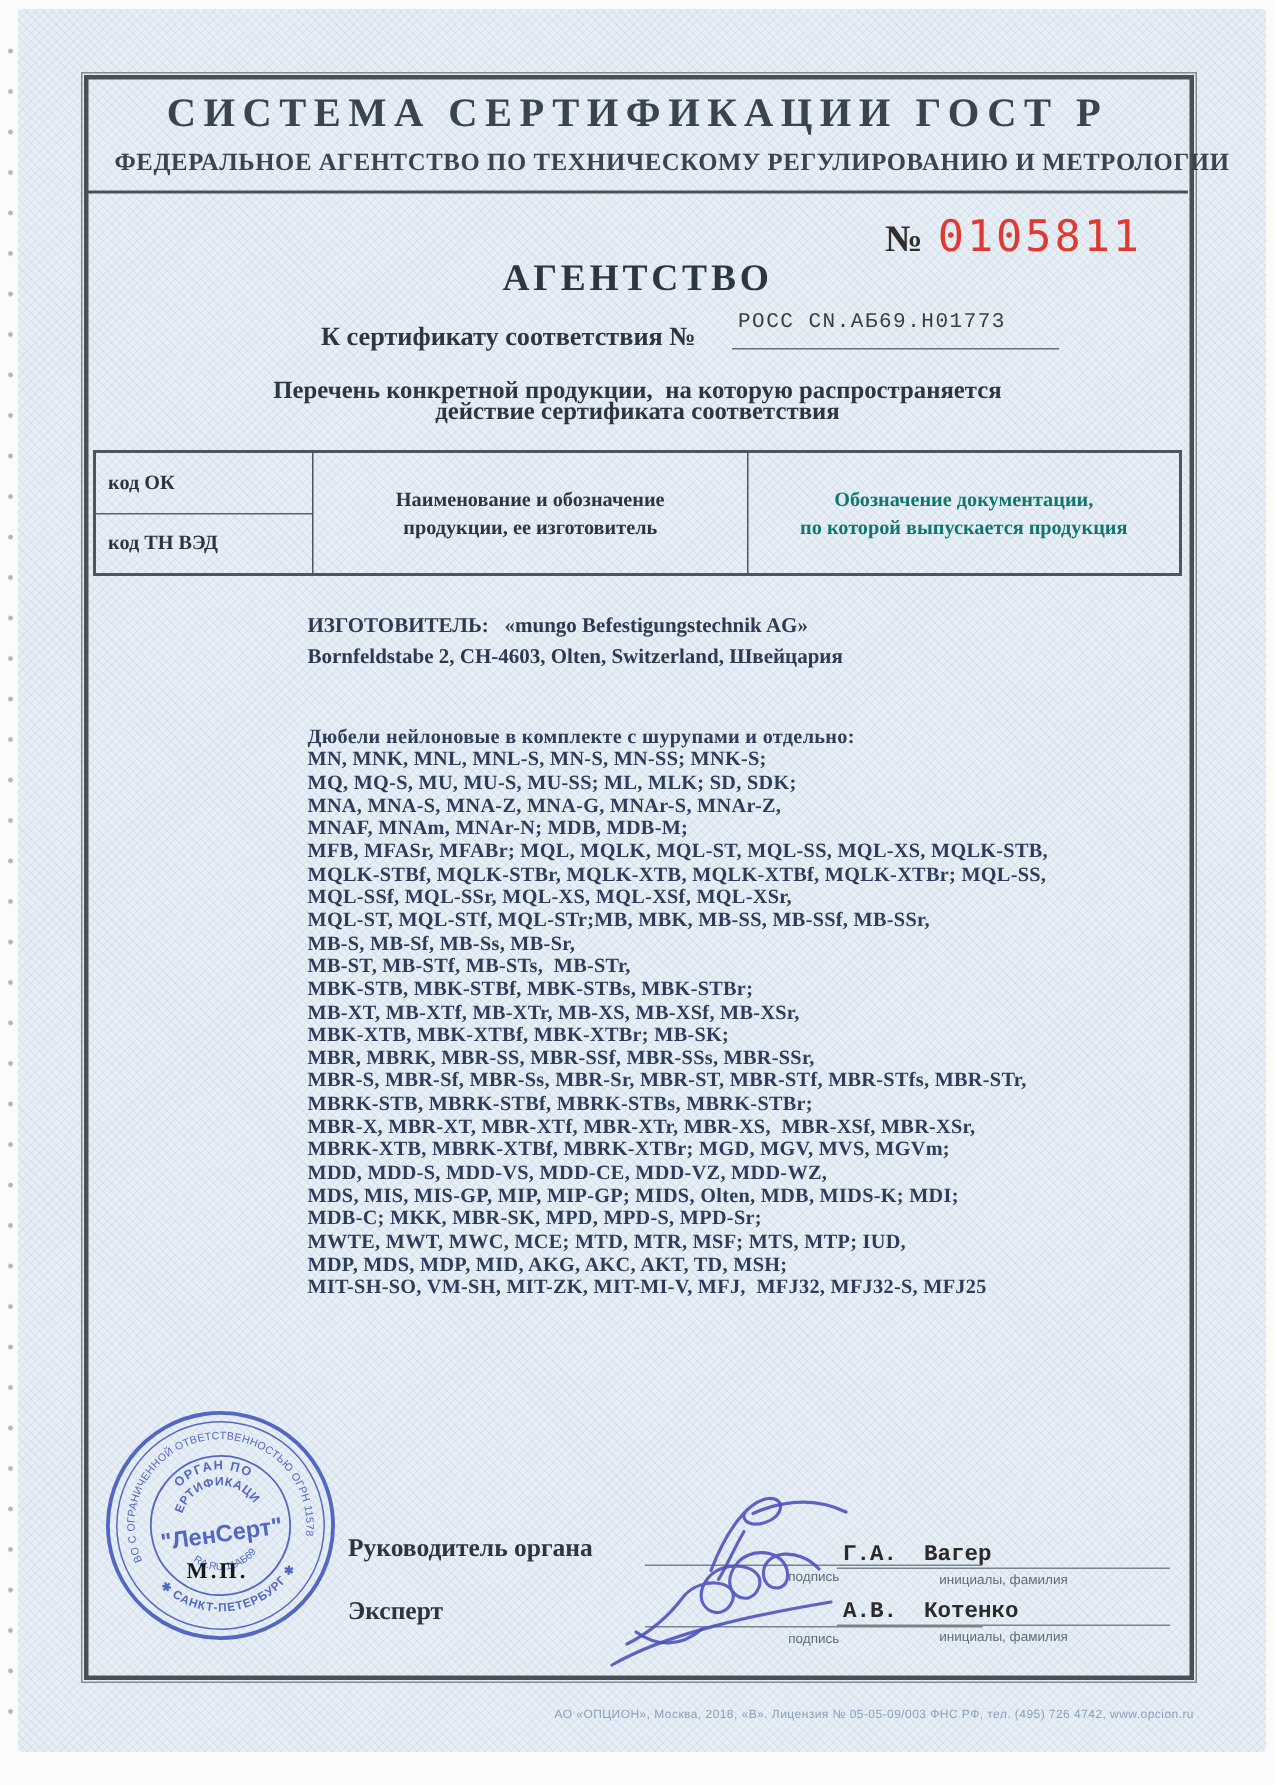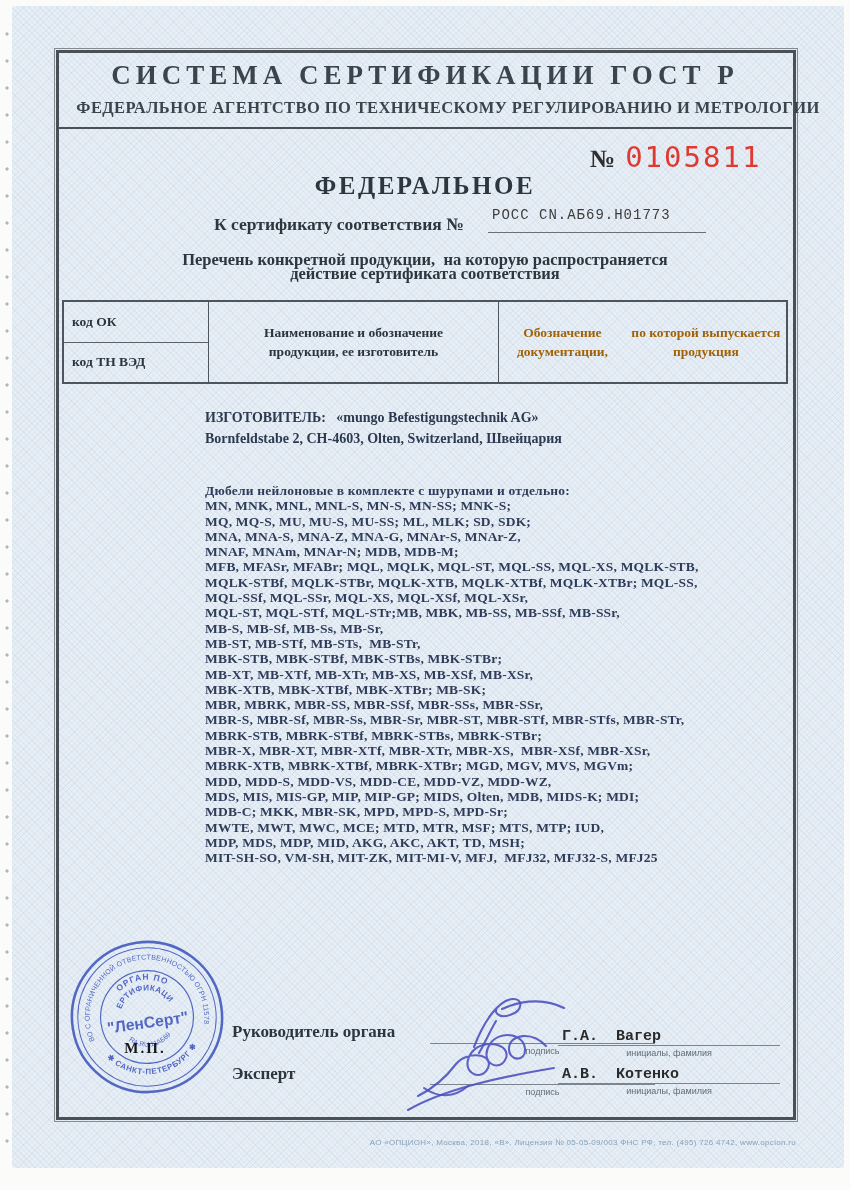--- a/index.html
+++ b/index.html
@@ -39,22 +39,22 @@
   .ptable{left:62px;top:300px;width:726px;height:84px;border:2px solid #4d565e;box-sizing:border-box;
           display:flex;}
   .col1{width:145px;border-right:1.5px solid #4d565e;box-sizing:border-box;display:flex;
         flex-direction:column;}
   .col1 .cell{flex:1;display:flex;align-items:center;padding-left:8px;font-size:13.5px;
         font-weight:bold;color:#2b3540;}
   .col1 .cell:first-child{border-bottom:1px solid #5a636b;}
   .col2{width:290px;border-right:1.5px solid #4d565e;box-sizing:border-box;display:flex;
         flex-direction:column;align-items:center;justify-content:center;font-size:13.5px;
         font-weight:bold;color:#2b3540;line-height:19px;text-align:center;}
-  .col3{flex:1;display:flex;flex-direction:row;align-items:center;justify-content:center;
-        font-size:13.5px;font-weight:bold;color:#a16207;line-height:19px;text-align:center;}
+  .col3{flex:1;display:flex;flex-direction:column;align-items:center;justify-content:center;
+        font-size:13.5px;font-weight:bold;color:#0f766e;line-height:19px;text-align:center;}
   
   .manu1{left:205px;top:410px;font-size:14px;font-weight:bold;color:#2d3950;white-space:pre;}
   .manu2{left:205px;top:431px;font-size:14px;font-weight:bold;color:#2d3950;white-space:pre;}
   .plist{left:205px;top:483px;width:575px;}
   .pintro,.pline{font-size:13.5px;font-weight:bold;color:#2e3c5a;line-height:15.3px;
                  white-space:pre;letter-spacing:.2px;}
   
   .stamp{left:68px;top:938px;width:158px;height:158px;transform:rotate(-8deg);opacity:.88;}
   .stamp text{fill:#3f56bd;font-family:"Liberation Sans",sans-serif;}
   .seal-mark{left:110px;top:1040px;width:70px;text-align:center;font-size:15px;font-weight:bold;
@@ -95,21 +95,21 @@
   </div>
   <div class="header-rule abs"></div>
 
   <div class="abs sys-title">СИСТЕМА СЕРТИФИКАЦИИ ГОСТ Р</div>
   <div class="abs agency">ФЕДЕРАЛЬНОЕ АГЕНТСТВО ПО ТЕХНИЧЕСКОМУ РЕГУЛИРОВАНИЮ И МЕТРОЛОГИИ</div>
 
   <div class="abs blank-no">
     <span class="nosign">№</span><span class="digits">0105811</span>
   </div>
 
-  <div class="abs doc-title">ФЕДЕРАЛЬНОЕ</div>
+  <div class="abs doc-title">АГЕНТСТВО</div>
 
   <div class="abs cert-label">К сертификату соответствия №</div>
   <div class="abs cert-value">РОСС CN.АБ69.Н01773</div>
   <div class="abs cert-underline"></div>
 
   <div class="abs subtitle1">Перечень конкретной продукции,  на которую распространяется</div>
   <div class="abs subtitle2">действие сертификата соответствия</div>
 
   <div class="abs ptable">
     <div class="col1">

